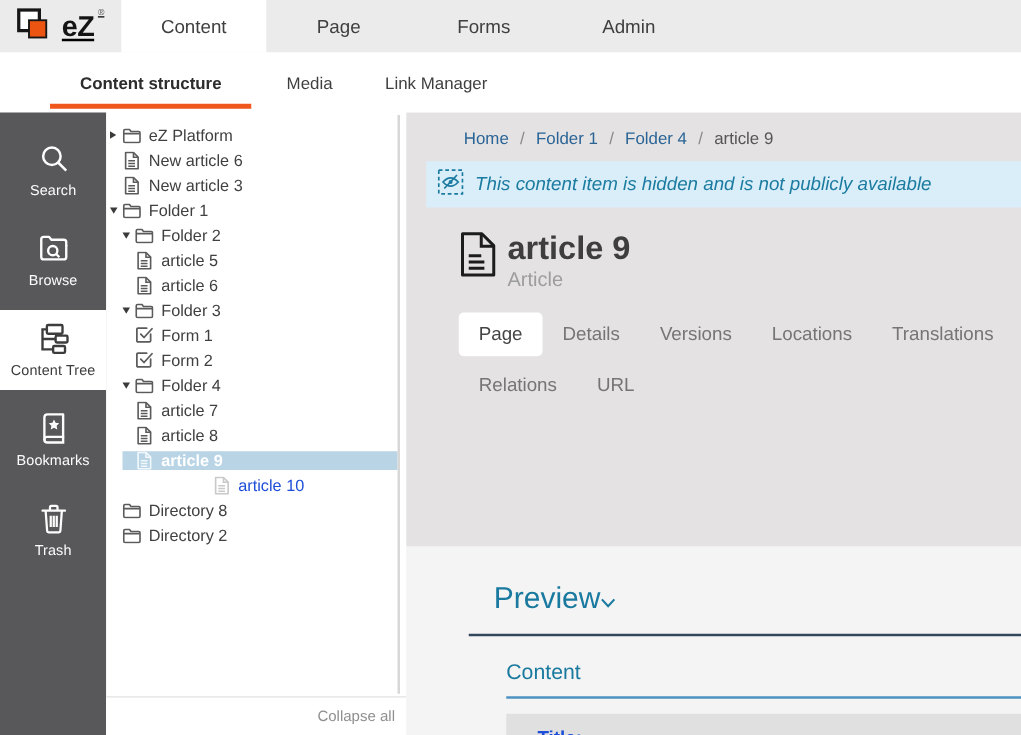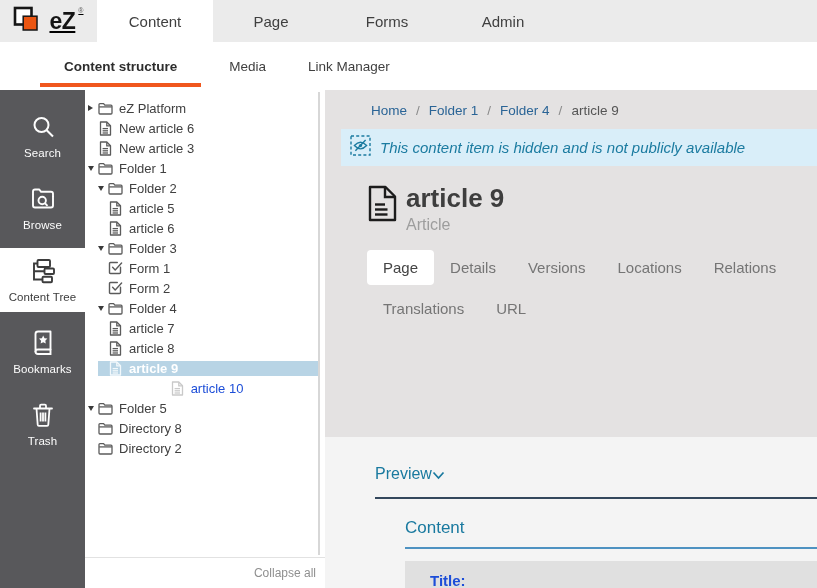--- a/index.html
+++ b/index.html
@@ -58,21 +58,21 @@
   .notice{margin:11px 0 0 16px;height:37px;background:var(--notice-bg);display:flex;align-items:center;gap:9px;padding-left:9px;color:var(--notice-text);}
   .notice-text{font-style:italic;font-size:15px;}
   .title-row{margin:17px 0 0 43px;display:flex;gap:9px;align-items:flex-start;}
   .title-icon{color:#1c1c1c;margin-top:2px;}
   .title-text h1{margin:0;font-size:26px;color:#3e3e3e;line-height:30px;}
   .subtitle{font-size:16px;color:#9d9d9d;margin-top:3px;}
   .tabs{margin:16px 0 0 42px;display:flex;flex-wrap:wrap;row-gap:6px;width:458px;}
   .tab{padding:9px 16px;font-size:15px;color:#757575;cursor:pointer;white-space:nowrap;}
   .tab.active{background:#fff;border-radius:4px;color:#444;}
   .main-body{padding:26px 0 0 50px;}
-  .preview-row{display:inline-flex;align-items:center;color:var(--teal);font-size:16px;cursor:pointer;}
+  .preview-row{display:inline-flex;align-items:center;color:var(--teal);font-size:24px;cursor:pointer;margin-left:20px;}
   .chev{margin-top:3px;}
   .preview-divider{margin-top:13px;height:2px;background:#33475c;}
   .content-section{margin-left:30px;}
   .section-heading{margin-top:19px;font-size:17px;color:var(--teal);}
   .section-underline{margin-top:9px;height:2px;background:#4e92c1;}
   .field-table{margin-top:12px;}
   .field-name-row{height:39px;background:#e0e0e0;display:flex;align-items:center;padding-left:25px;font-weight:bold;font-size:15px;color:#1d4ed8;}
   .field-value-row{height:57px;background:#fff;display:flex;align-items:center;padding-left:25px;font-size:15px;color:#3c3c3c;}
 </style>
 </head>
@@ -389,35 +389,20 @@
                 <line x1="3.6" y1="9.8" x2="9" y2="9.8"></line>
                 <line x1="3.6" y1="12" x2="9" y2="12"></line>
               </svg>
             </span>
             <span class="tree-label">article 10</span>
           </div>
         </div>
         <div class="tree-row">
           <span class="tr-indent" style="width: 3px;"></span>
           <div class="row-inner">
-            <span class="tree-arrow">
-              <span class="tri-down"></span>
-            </span>
-            <span class="tree-ico">
-              <svg width="15" height="13" viewBox="0 0 15 13" fill="none" stroke="currentColor" stroke-width="1.3">
-                <path d="M1 11 V2.6 q0-1 1-1 h3.6 l1.2 1.6 H13 q1 0 1 1 V11 q0 1-1 1 H2 q-1 0-1-1 z" stroke-linejoin="round"></path>
-                <line x1="1.2" y1="4.9" x2="13.8" y2="4.9"></line>
-              </svg>
-            </span>
-            <span class="tree-label">Folder 5</span>
-          </div>
-        </div>
-        <div class="tree-row">
-          <span class="tr-indent" style="width: 3px;"></span>
-          <div class="row-inner">
             <span class="tree-arrow"></span>
             <span class="tree-ico">
               <svg width="15" height="13" viewBox="0 0 15 13" fill="none" stroke="currentColor" stroke-width="1.3">
                 <path d="M1 11 V2.6 q0-1 1-1 h3.6 l1.2 1.6 H13 q1 0 1 1 V11 q0 1-1 1 H2 q-1 0-1-1 z" stroke-linejoin="round"></path>
                 <line x1="1.2" y1="4.9" x2="13.8" y2="4.9"></line>
               </svg>
             </span>
             <span class="tree-label">Directory 8</span>
           </div>
         </div>
@@ -472,22 +457,22 @@
         <span class="title-text">
           <h1>article 9</h1>
           <div class="subtitle">Article</div>
         </span>
       </div>
       <div class="tabs" id="tabs">
           <div class="tab active">Page</div>
           <div class="tab">Details</div>
           <div class="tab">Versions</div>
           <div class="tab">Locations</div>
+          <div class="tab">Translations</div>
           <div class="tab">Relations</div>
-          <div class="tab">Translations</div>
           <div class="tab">URL</div>
         </div>
     </div>
     <div class="main-body">
       <div class="preview-row">
         <span>Preview</span>
         <span class="chev"><svg width="13" height="9" viewBox="0 0 13 9" fill="none" stroke="currentColor" stroke-width="1.7">
               <path d="M1.5 1.5 L6.5 7 L11.5 1.5"></path>
             </svg></span>
       </div>

